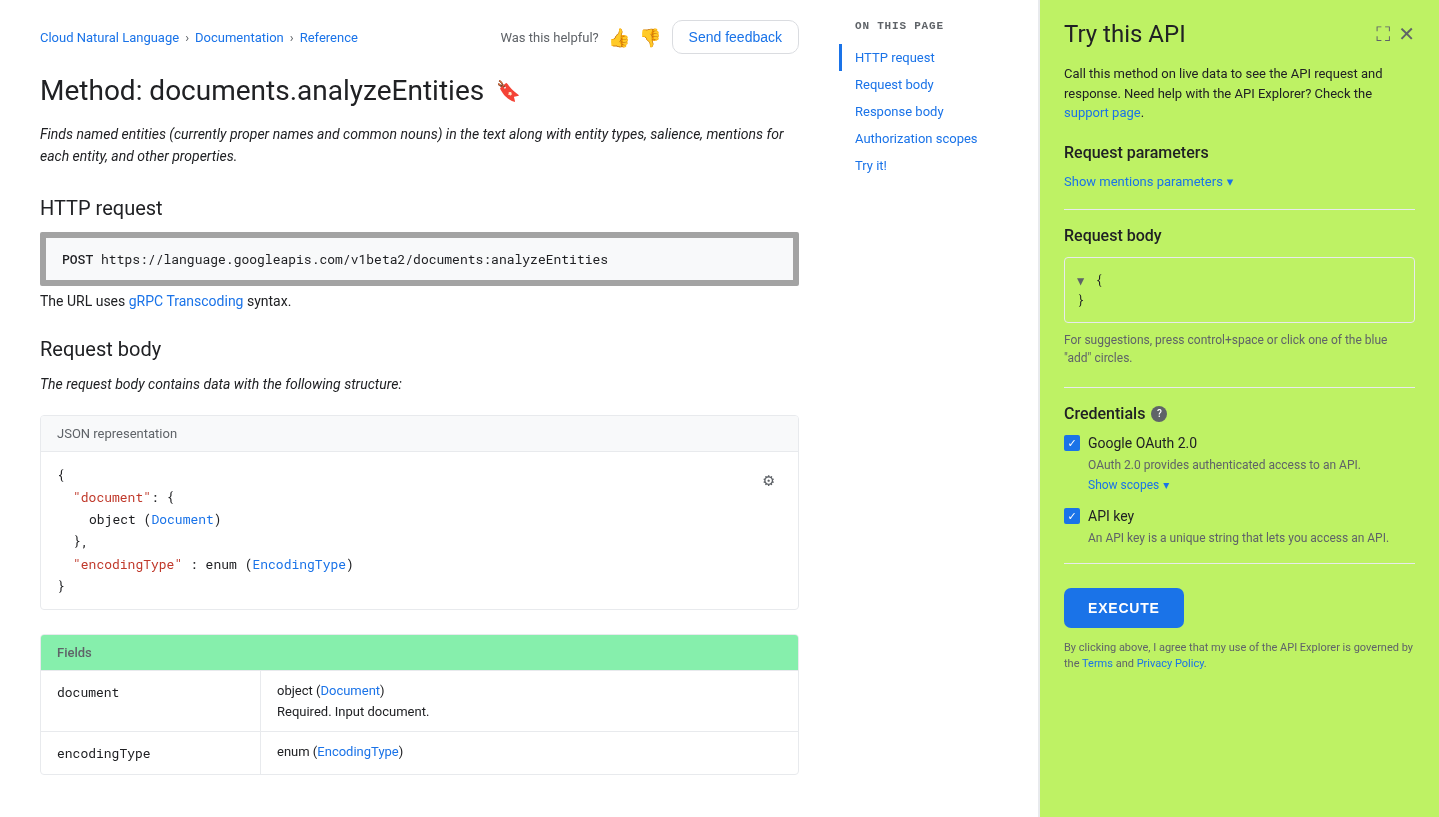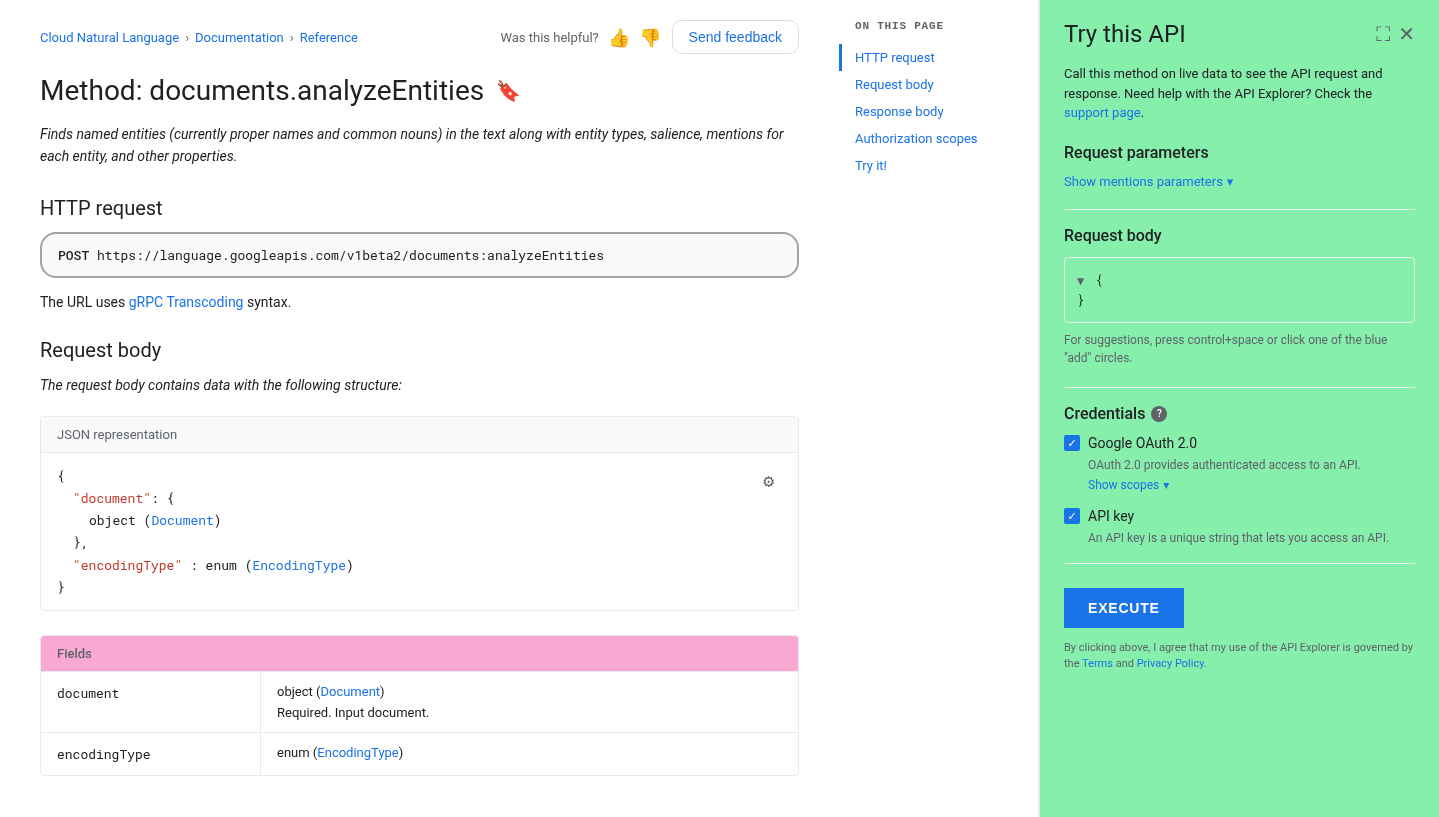--- a/index.html
+++ b/index.html
@@ -96,24 +96,24 @@
     }
 
     .section-title {
       padding: 8px 40px 12px 40px;
       font-size: 20px;
       font-weight: 400;
       color: #202124;
     }
 
     .code-block {
-      margin: 0 40px 16px 40px;
+      margin: 0 40px 7px 40px;
       background: #f8f9fa;
-      border: 2px solid #a3a3a3;
-      border-radius: 16px;
+      border: 6px solid #a3a3a3;
+      border-radius: 2px;
       padding: 12px 16px;
       font-family: 'Roboto Mono', monospace;
       font-size: 13px;
       color: #202124;
     }
 
     .code-block .keyword {
       color: #202124;
       font-weight: 500;
     }
@@ -158,21 +158,21 @@
 
     .fields-table {
       margin: 0 40px 24px 40px;
       border: 1px solid #e8eaed;
       border-radius: 4px;
       overflow: hidden;
       width: calc(100% - 80px);
     }
 
     .fields-header {
-      background: #f9a8d4;
+      background: #86efac;
       padding: 10px 16px;
       font-size: 13px;
       color: #5f6368;
       font-weight: 500;
     }
 
     .fields-row {
       display: flex;
       border-top: 1px solid #e8eaed;
     }
@@ -237,21 +237,21 @@
       padding-left: 13px;
     }
 
     
     .try-api-panel {
       width: 400px;
       flex-shrink: 0;
       border-left: 1px solid #e8eaed;
       overflow-y: auto;
       padding: 20px 24px;
-      background: #86efac;
+      background: #bef264;
     }
 
     .try-api-header {
       display: flex;
       align-items: center;
       justify-content: space-between;
       margin-bottom: 16px;
     }
 
     .try-api-title {
@@ -434,21 +434,21 @@
       font-size: 12px;
       cursor: pointer;
       margin-left: 24px;
       text-decoration: none;
     }
 
     .execute-btn {
       background: #1a73e8;
       color: #fff;
       border: none;
-      border-radius: 0;
+      border-radius: 7px;
       padding: 12px 24px;
       font-size: 14px;
       font-weight: 600;
       letter-spacing: 0.8px;
       cursor: pointer;
       margin-top: 8px;
       margin-bottom: 12px;
       text-transform: uppercase;
     }
 

